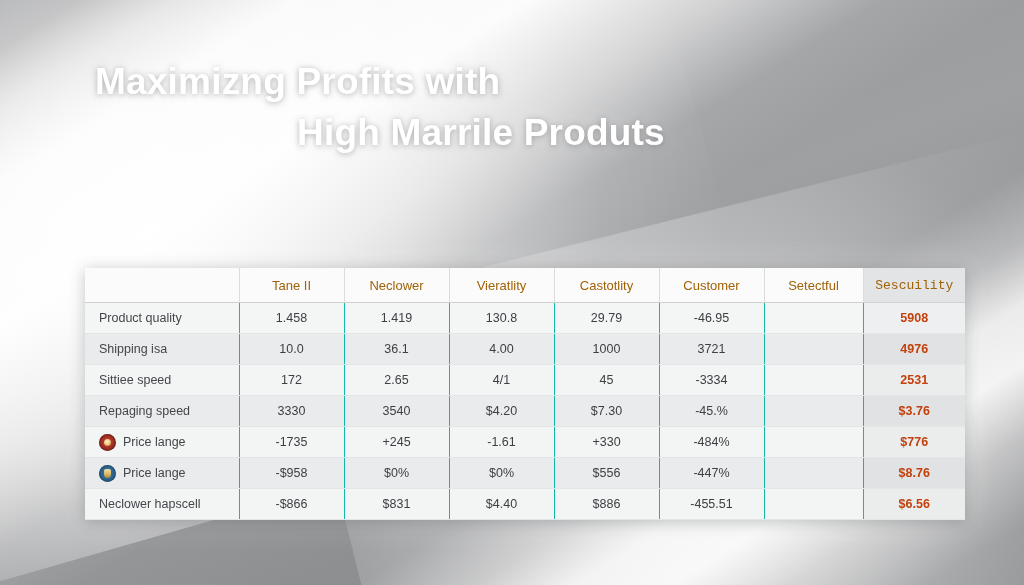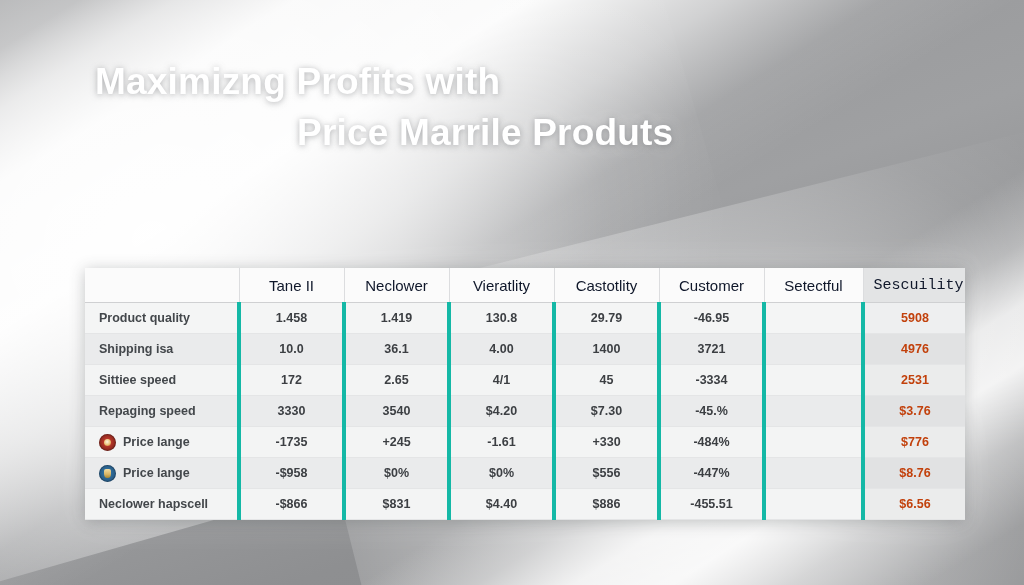--- a/index.html
+++ b/index.html
@@ -114,44 +114,43 @@
     color: #3c3f43;
   }
   table.data col.c-label  { width: 154px; }
   table.data col.c-data   { width: 105px; }
   table.data col.c-blank  { width: 99px;  }
   table.data col.c-last   { width: 102px; }
 
   table.data thead th {
     background: #fbfbfb;
     font-weight: normal;
-    font-size: 15px;
-    color: #0f172a;
+    font-size: 13px;
+    color: #a16207;
     height: 34px;
     padding: 0 10px;
     text-align: center;
     border-right: 1px solid #dcdddf;
     border-bottom: 1px solid #cfd0d2;
     white-space: nowrap;
   }
   table.data thead th.col-label { border-right: 1px solid #dcdddf; }
   table.data thead th.col-last {
     background: #e3e4e5;
     border-right: none;
     font-family: Liberation Mono, monospace;
   }
 
   table.data tbody td {
     height: 30px;
     padding: 0 10px;
     text-align: center;
-    border-right: 4px solid #14b8a6;
+    border-right: 1px solid #14b8a6;
     border-bottom: 1px solid #e4e5e6;
     white-space: nowrap;
-    font-weight: bold;
   }
   table.data tbody td.col-label {
     text-align: left;
     padding-left: 14px;
     color: #43474b;
   }
   table.data tbody td.col-last {
     font-weight: bold;
     color: #c2410c;
     border-right: none;
@@ -207,21 +206,21 @@
     background: linear-gradient(180deg, #f2dda2 0%, #d9b463 60%, #a8862f 100%);
   }
 </style>
 </head>
 <body>
 
 <div id="slide">
 
   <div class="title-block">
     <div class="title-line">Maximizng Profits with</div>
-    <div class="title-line second">Price Marrile Produts</div>
+    <div class="title-line second">High Marrile Produts</div>
   </div>
 
   <div class="table-wrap">
     <table class="data">
       <colgroup>
         <col class="c-label">
           <col class="c-data">
           <col class="c-data">
           <col class="c-data">
         <col class="c-data">
@@ -258,21 +257,21 @@
           </tr>
           <tr>
             <td class="col-label">
               <div class="label-cell">
                 <span>Shipping isa</span>
               </div>
             </td>
             <td>10.0</td>
             <td>36.1</td>
             <td>4.00</td>
-            <td>1400</td>
+            <td>1000</td>
             <td>3721</td>
             <td></td>
             <td class="col-last">4976</td>
           </tr>
           <tr>
             <td class="col-label">
               <div class="label-cell">
                 <span>Sittiee speed</span>
               </div>
             </td>

